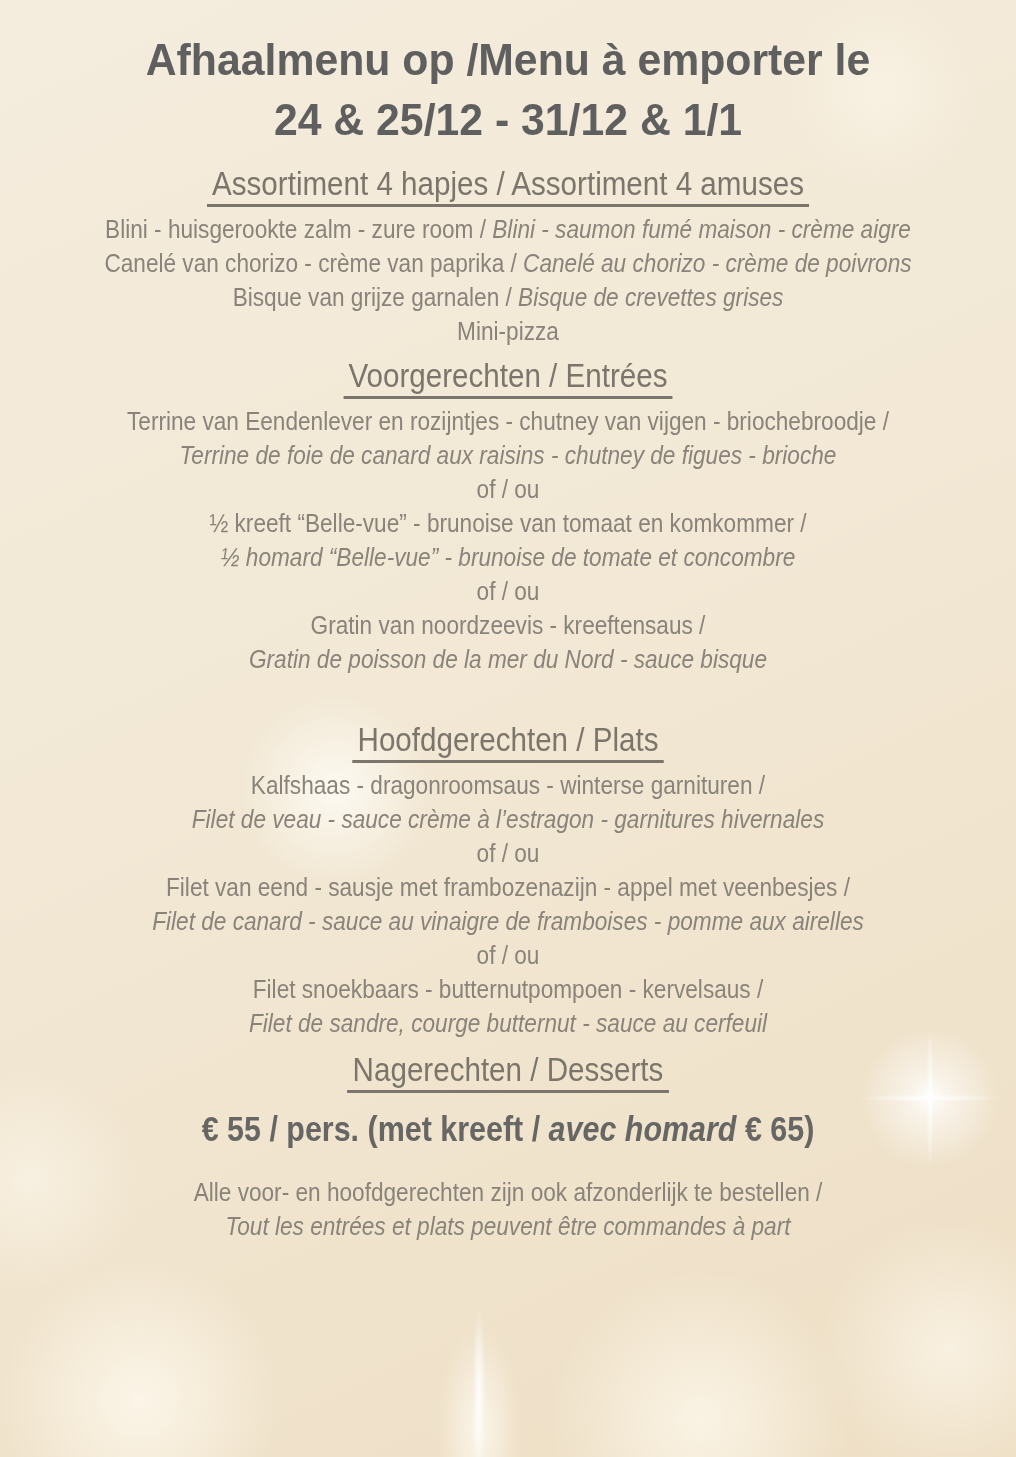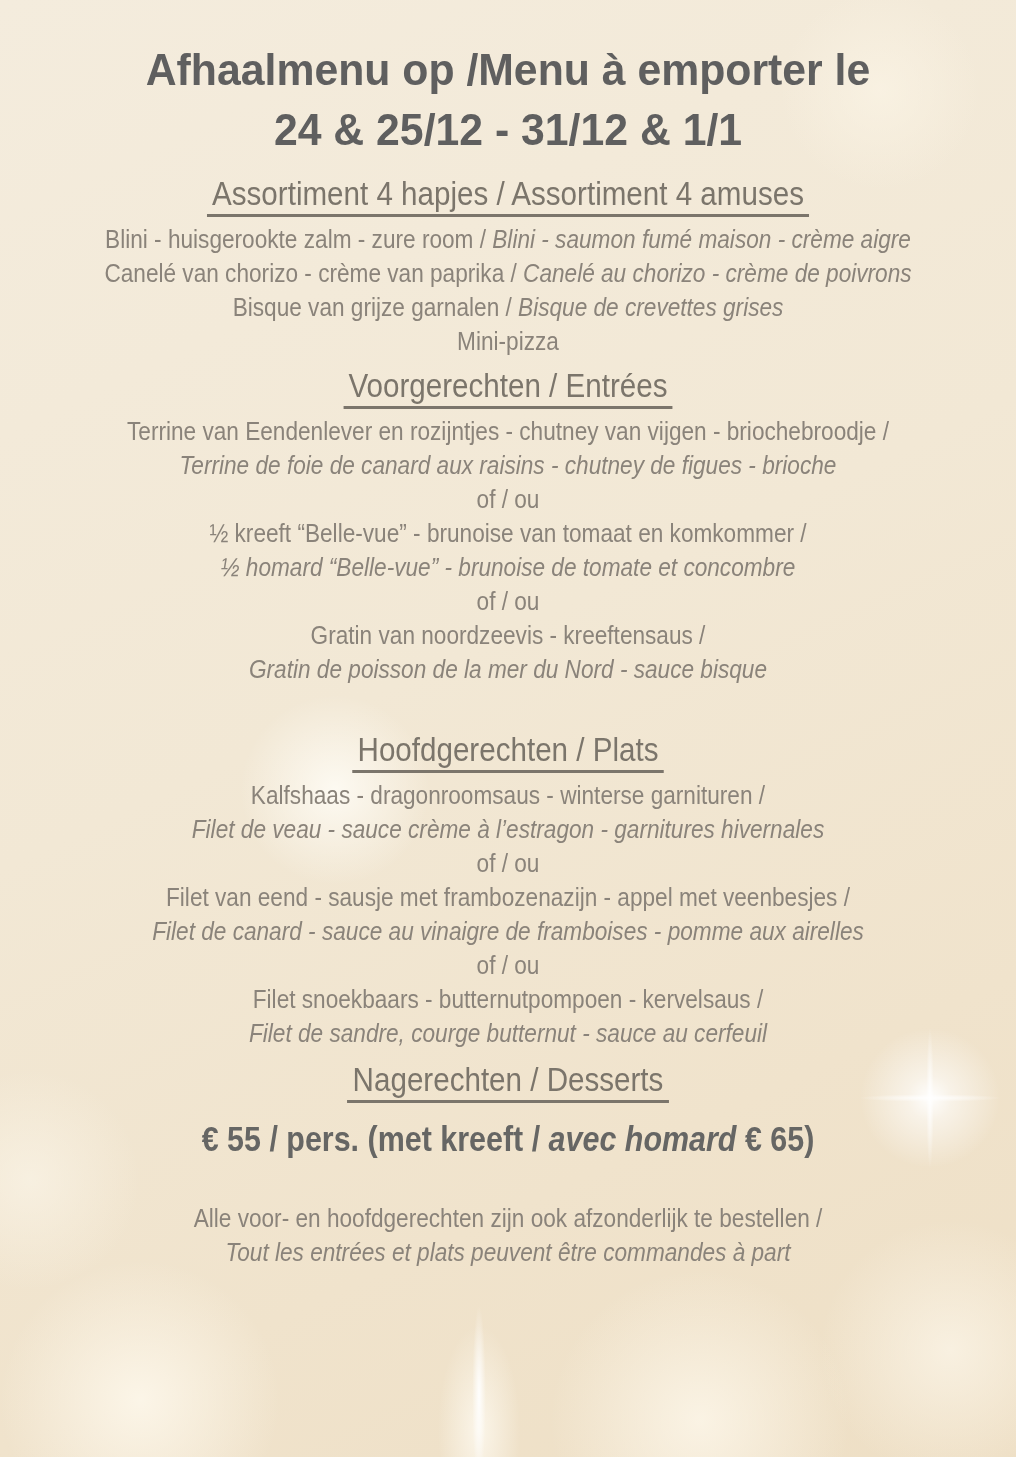--- a/index.html
+++ b/index.html
@@ -22,21 +22,21 @@
       
       radial-gradient(circle at 140px 1400px, rgba(252,246,233,0.95) 0px, rgba(252,246,233,0) 140px),
       radial-gradient(circle at 700px 1420px, rgba(252,246,233,0.85) 0px, rgba(252,246,233,0) 150px),
       radial-gradient(circle at 950px 1350px, rgba(250,243,229,0.85) 0px, rgba(250,243,229,0) 130px),
       radial-gradient(circle at 30px 1180px, rgba(250,244,231,0.7) 0px, rgba(250,244,231,0) 110px),
       
       radial-gradient(circle at 880px 90px, rgba(250,243,228,0.8) 0px, rgba(250,243,228,0) 100px),
       
       linear-gradient(155deg, #f4ecdd 0%, #f2e8d5 45%, #f0e3cc 75%, #eedfc5 100%);
   }
-  .page { padding-top: 40px; }
+  .page { padding-top: 30px; }
 
   .title {
     margin: 0;
     text-align: center;
     font-weight: bold;
     font-size: 45px;
     line-height: 60px;
     color: var(--title_text, #5f5f5f);
   }
   .title-line { transform: scaleX(0.95); }
@@ -72,21 +72,21 @@
     text-align: center;
     font-weight: bold;
     font-size: 35px;
     line-height: 44px;
     margin-top: 14px;
     color: var(--price_text, #666664);
     transform: scaleX(0.87);
   }
   .price .fr-bold { font-style: italic; }
 
-  .footer { margin-top: 40px; }
+  .footer { margin-top: 24px; }
 </style>
 </head>
 <body>
 
 <div class="page">
 
   <h1 class="title">
     <div class="title-line">Afhaalmenu op /Menu à emporter le</div>
     <div class="title-line">24 &amp; 25/12 - 31/12 &amp; 1/1</div>
   </h1>

